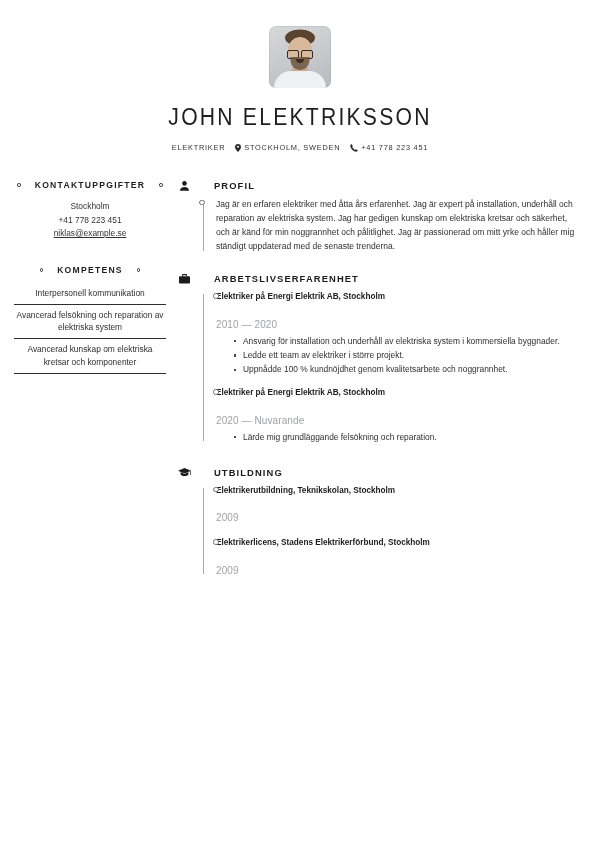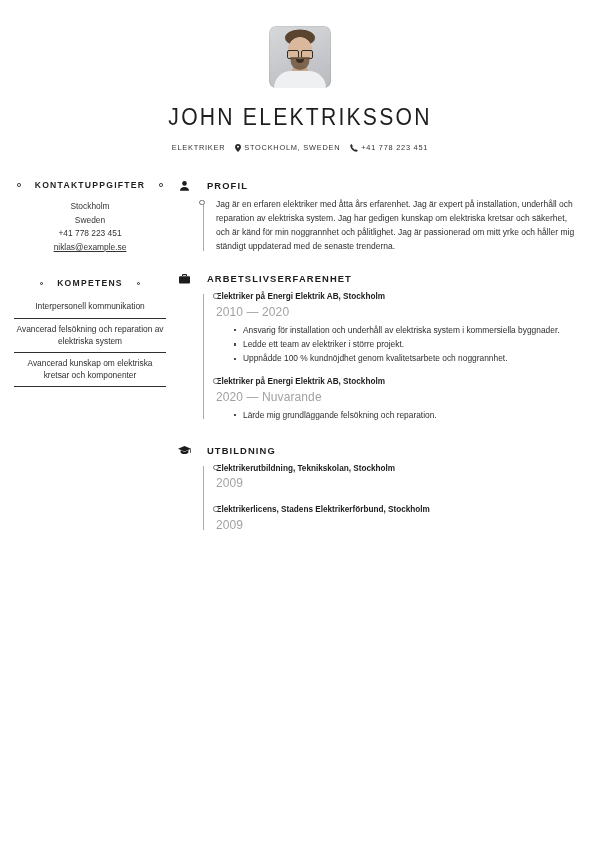--- a/index.html
+++ b/index.html
@@ -90,40 +90,40 @@
   .competens { margin-top:24px; }
   .skill {
     text-align:center; font-size:8.4px; line-height:1.45; color:#2f2f2f;
     padding:4px 0 5px; border-bottom:1.6px solid #2e2e2e;
   }
   .skill.first { padding-top:2px; }
 
   
   .section { position:relative; padding-left:26px; }
   .sec-head {
-    display:flex; align-items:center; gap:14px;
+    display:flex; align-items:center; gap:21px;
     font-size:9.4px; font-weight:700; letter-spacing:1.1px;
     text-transform:uppercase; color:#1c1c1c;
     font-family:"Liberation Sans Narrow","Liberation Sans", sans-serif;
     margin-left:-26px; margin-bottom:7px;
   }
   .sec-head .gi { width:17px; display:flex; justify-content:center; align-items:center; }
   .timeline { position:relative; padding-left:14px; }
   .timeline:before {
     content:""; position:absolute; left:0.5px; top:3px; bottom:2px;
     width:1.3px; background:#a9aaac;
   }
   .tl-dot {
     position:absolute; left:-2.6px; width:5.4px; height:5.4px;
     border:1.25px solid #6e6f71; border-radius:50%; background:#fff;
   }
   .entry { position:relative; margin-bottom:11px; }
   .entry:last-child { margin-bottom:0; }
   .entry-title { font-size:8.2px; font-weight:700; color:#1c1c1c; line-height:1.4; }
-  .entry-date { font-size:12px; color:#a1a2a4; margin-top:2px; letter-spacing:.1px; }
+  .entry-date { font-size:10px; color:#a1a2a4; margin-top:16px; letter-spacing:.1px; }
   .bullets { margin:5px 0 0 18px; }
   .bullets li {
     list-style:none; position:relative;
     font-size:8.4px; line-height:1.52; color:#2f2f2f; margin-bottom:1.5px;
     padding-left:9px;
   }
   .bullets li:before {
     content:""; position:absolute; left:0; top:5.2px;
     width:2.2px; height:2.2px; background:#4a4a4a;
   }
@@ -171,21 +171,20 @@
     <div class="left">
 
       <div>
         <div class="side-head">
           <span class="ring"></span>
           <span>KONTAKTUPPGIFTER</span>
           <span class="ring"></span>
         </div>
         <div class="contact-list">
           <div>Stockholm</div>
-          <div>Sweden</div>
           <div>+41 778 223 451</div>
           <div class="email">niklas@example.se</div>
         </div>
       </div>
 
       <div class="competens">
         <div class="side-head">
           <span class="ring"></span>
           <span>KOMPETENS</span>
           <span class="ring"></span>

